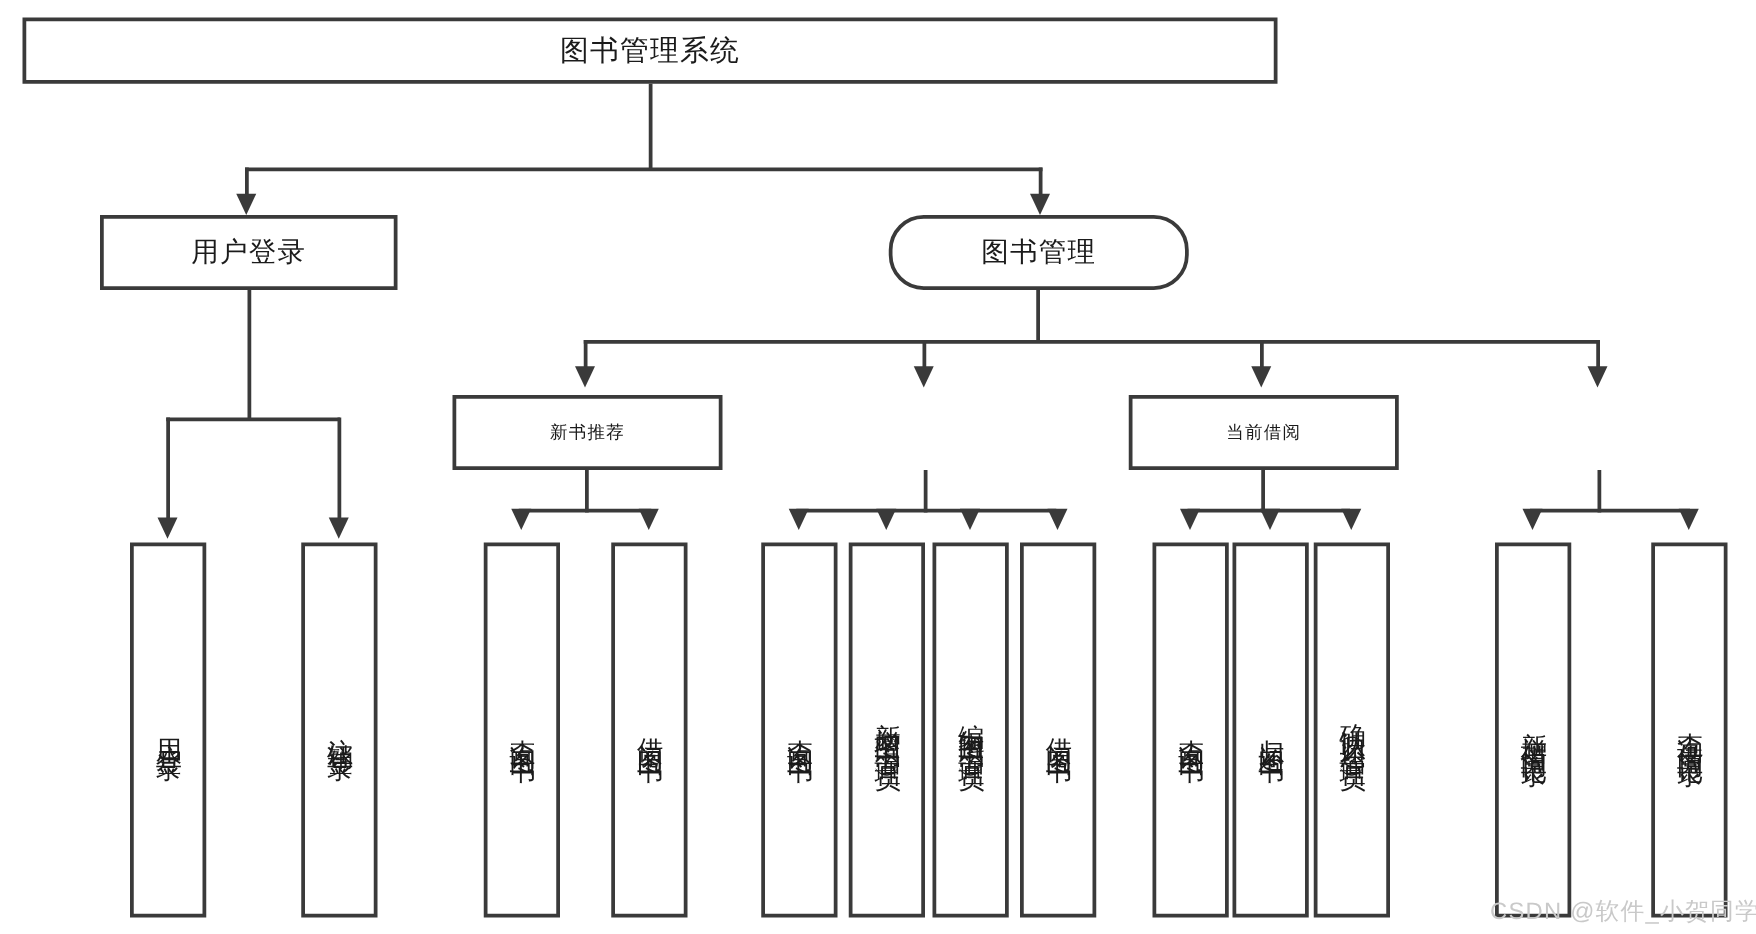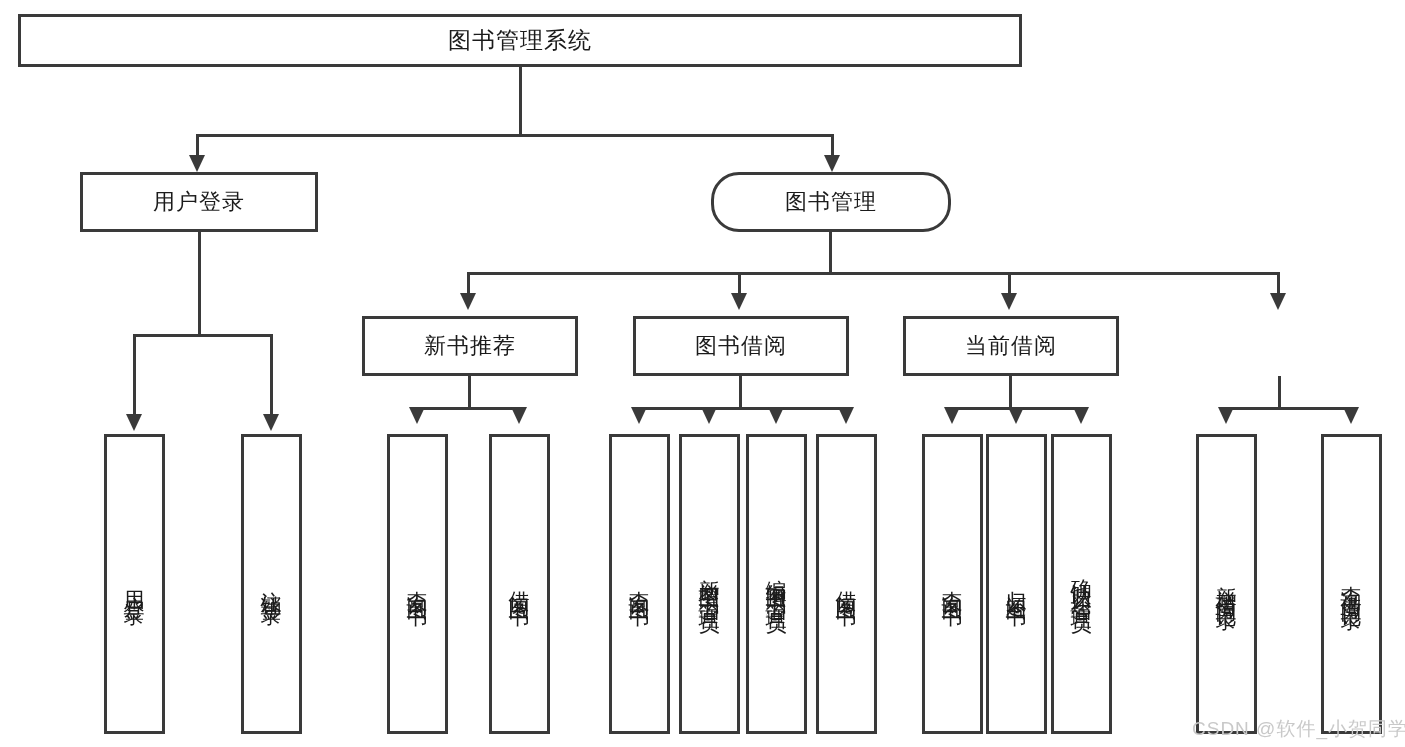--- a/index.html
+++ b/index.html
@@ -27,21 +27,21 @@
     align-items: center;
     justify-content: center;
     color: #1b1b1b;
     font-size: 22px;
     letter-spacing: 1px;
     line-height: 1.25;
     text-align: center;
   }
   .node.root   { font-size: 23px; }
   .node.tier2  { font-size: 22px; }
-  .node.tier3  { font-size: 22px; }
+  .node.tier3  { font-size: 14px; }
 
   
   .node.leaf {
     font-size: 21px;
     align-items: center;
     justify-content: center;
     padding: 6px 0;
   }
   .node.leaf .vtext {
     writing-mode: vertical-rl;
@@ -120,23 +120,20 @@
   <div class="vline" style="left:738px; top:272px; height:24px;"></div>
   <div class="arrow" style="left:731px; top:293px;"></div>
   <div class="vline" style="left:1008px; top:272px; height:24px;"></div>
   <div class="arrow" style="left:1001px; top:293px;"></div>
   <div class="vline" style="left:1277px; top:272px; height:24px;"></div>
   <div class="arrow" style="left:1270px; top:293px;"></div>
 
   <div class="node tier3" style="left:362px; top:316px; width:216px; height:60px;">
     <span>新书推荐</span>
   </div>
-  <div class="node tier3" style="left:633px; top:316px; width:216px; height:60px;">
-    <span>图书借阅</span>
-  </div>
   <div class="node tier3" style="left:903px; top:316px; width:216px; height:60px;justify-content:center;">
     <span>当前借阅</span>
   </div>
 
   <div class="vline" style="left:468px; top:376px; height:34px;"></div>
   <div class="hline" style="left:415px; top:407px; width:106px;"></div>
   <div class="arrow" style="left:409px; top:407px;"></div>
   <div class="arrow" style="left:511px; top:407px;"></div>
 
   <div class="vline" style="left:739px; top:376px; height:34px;"></div>

